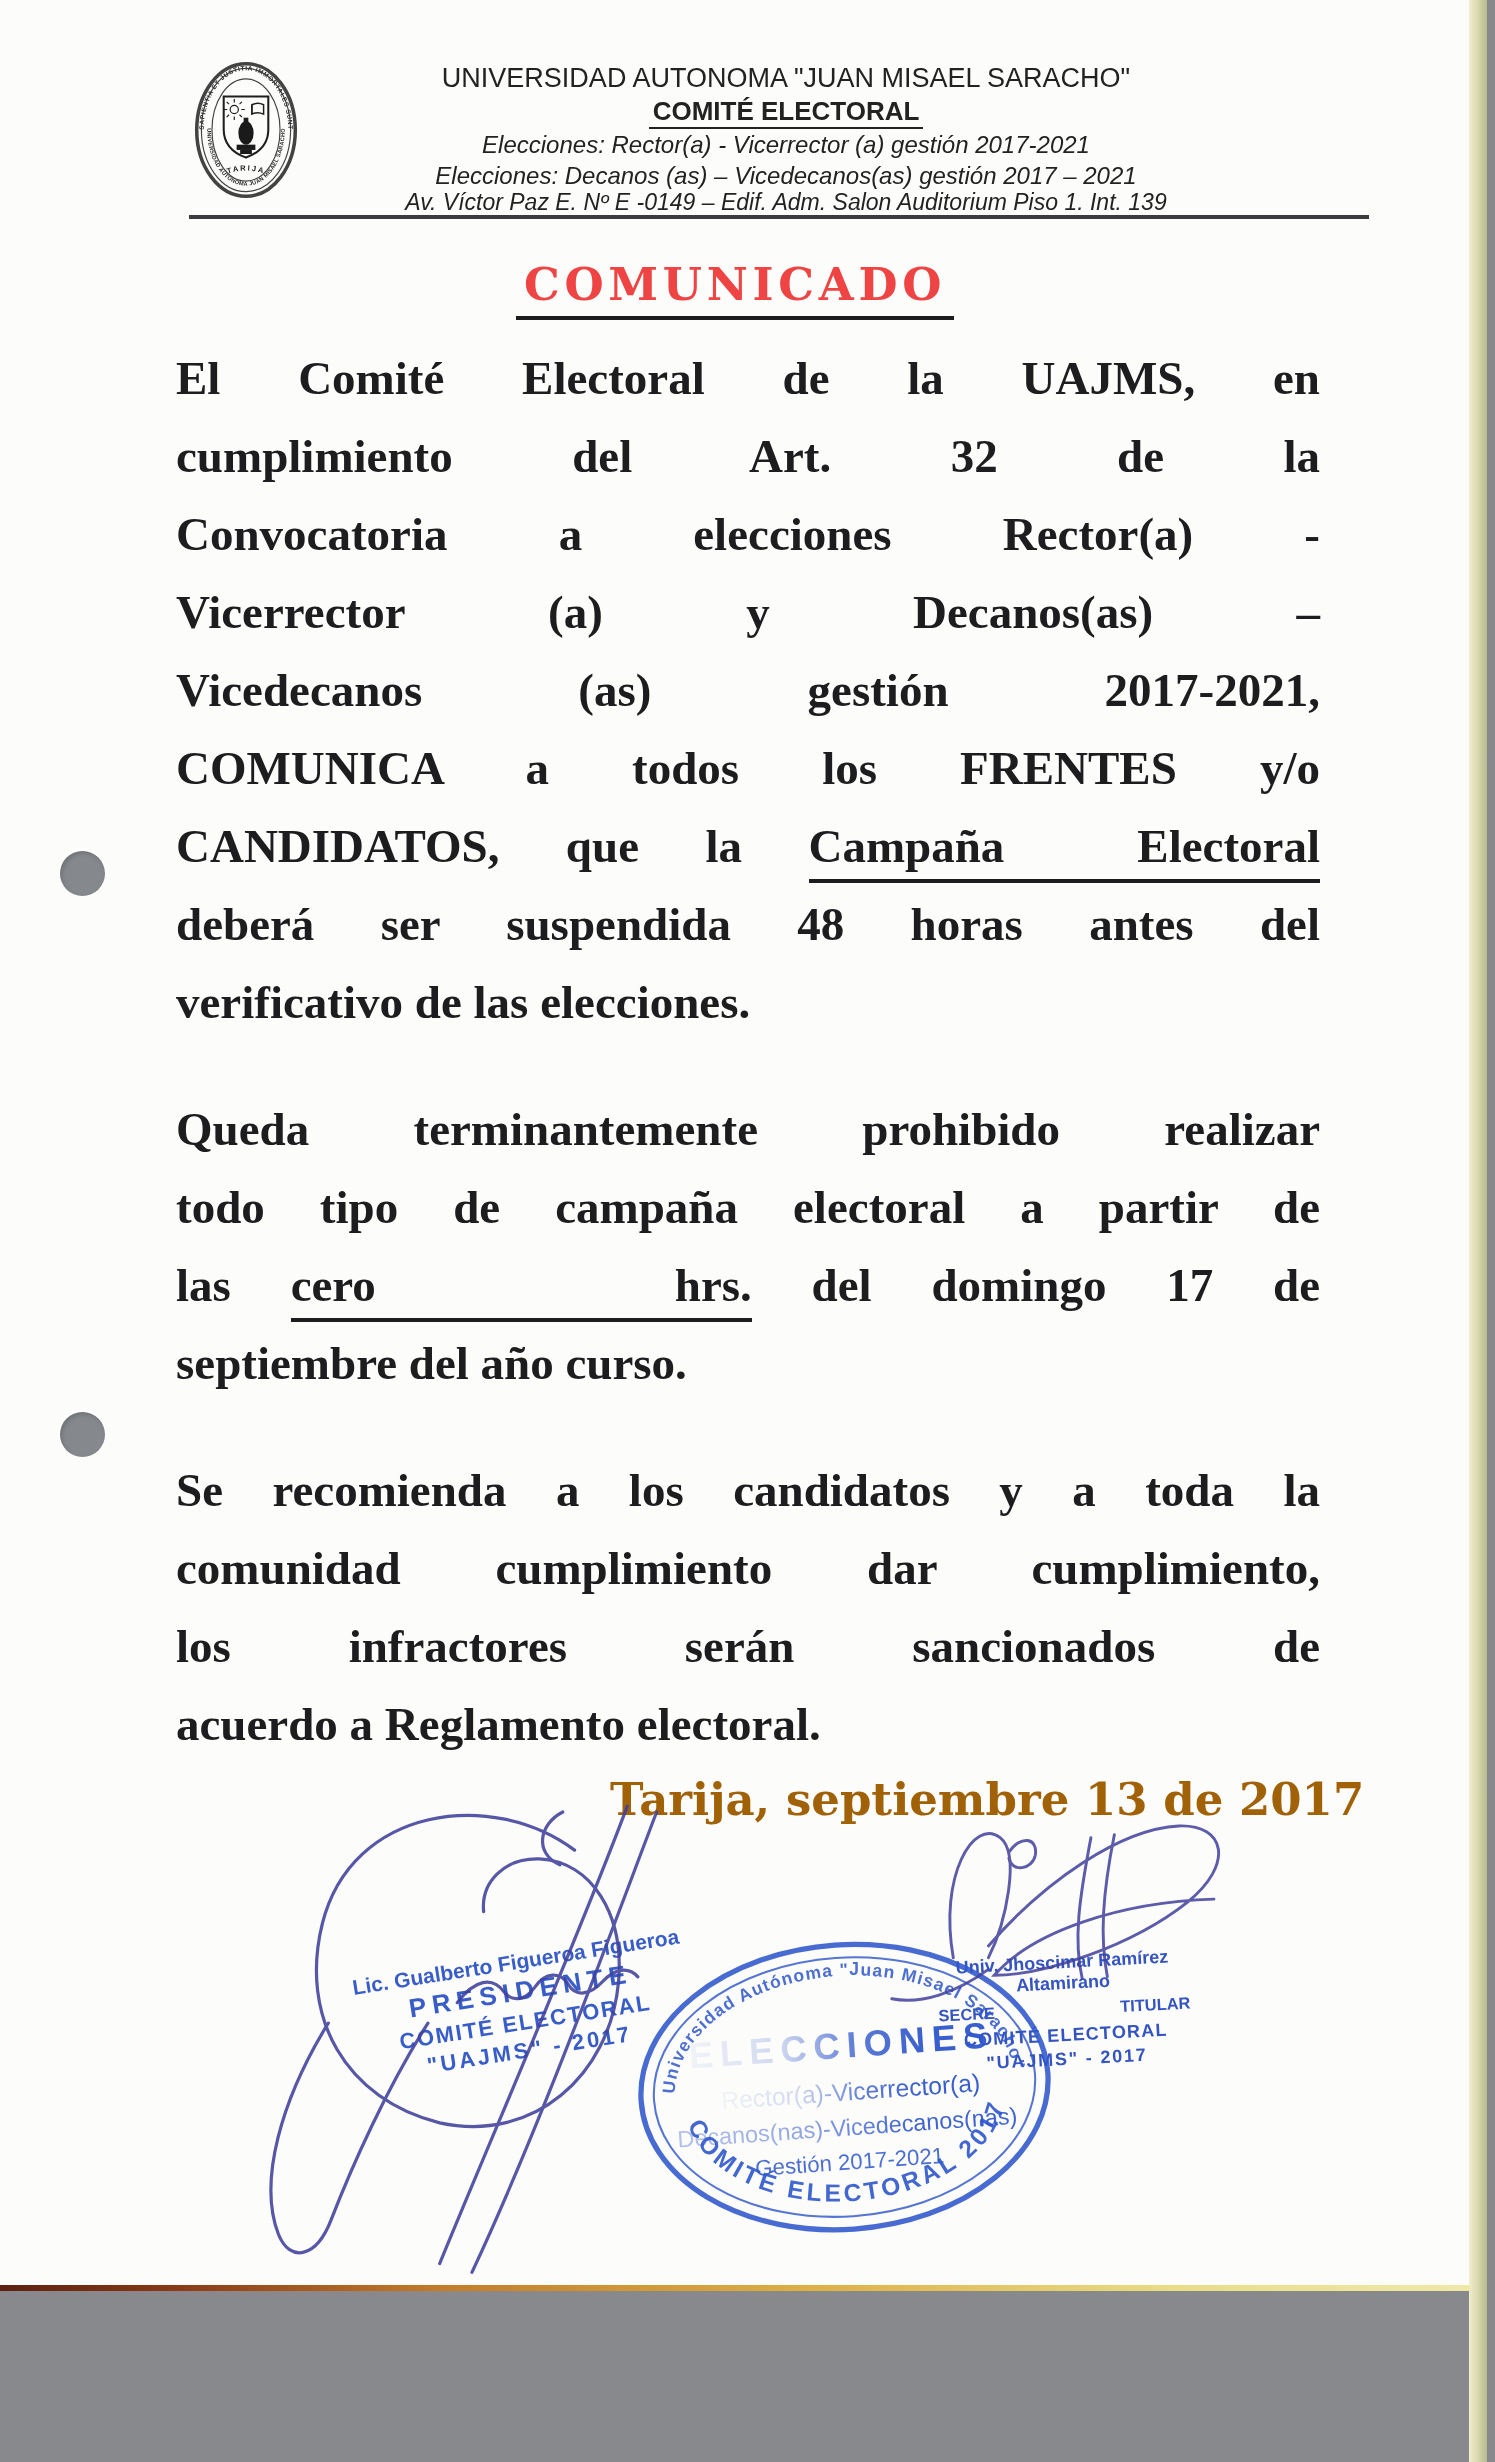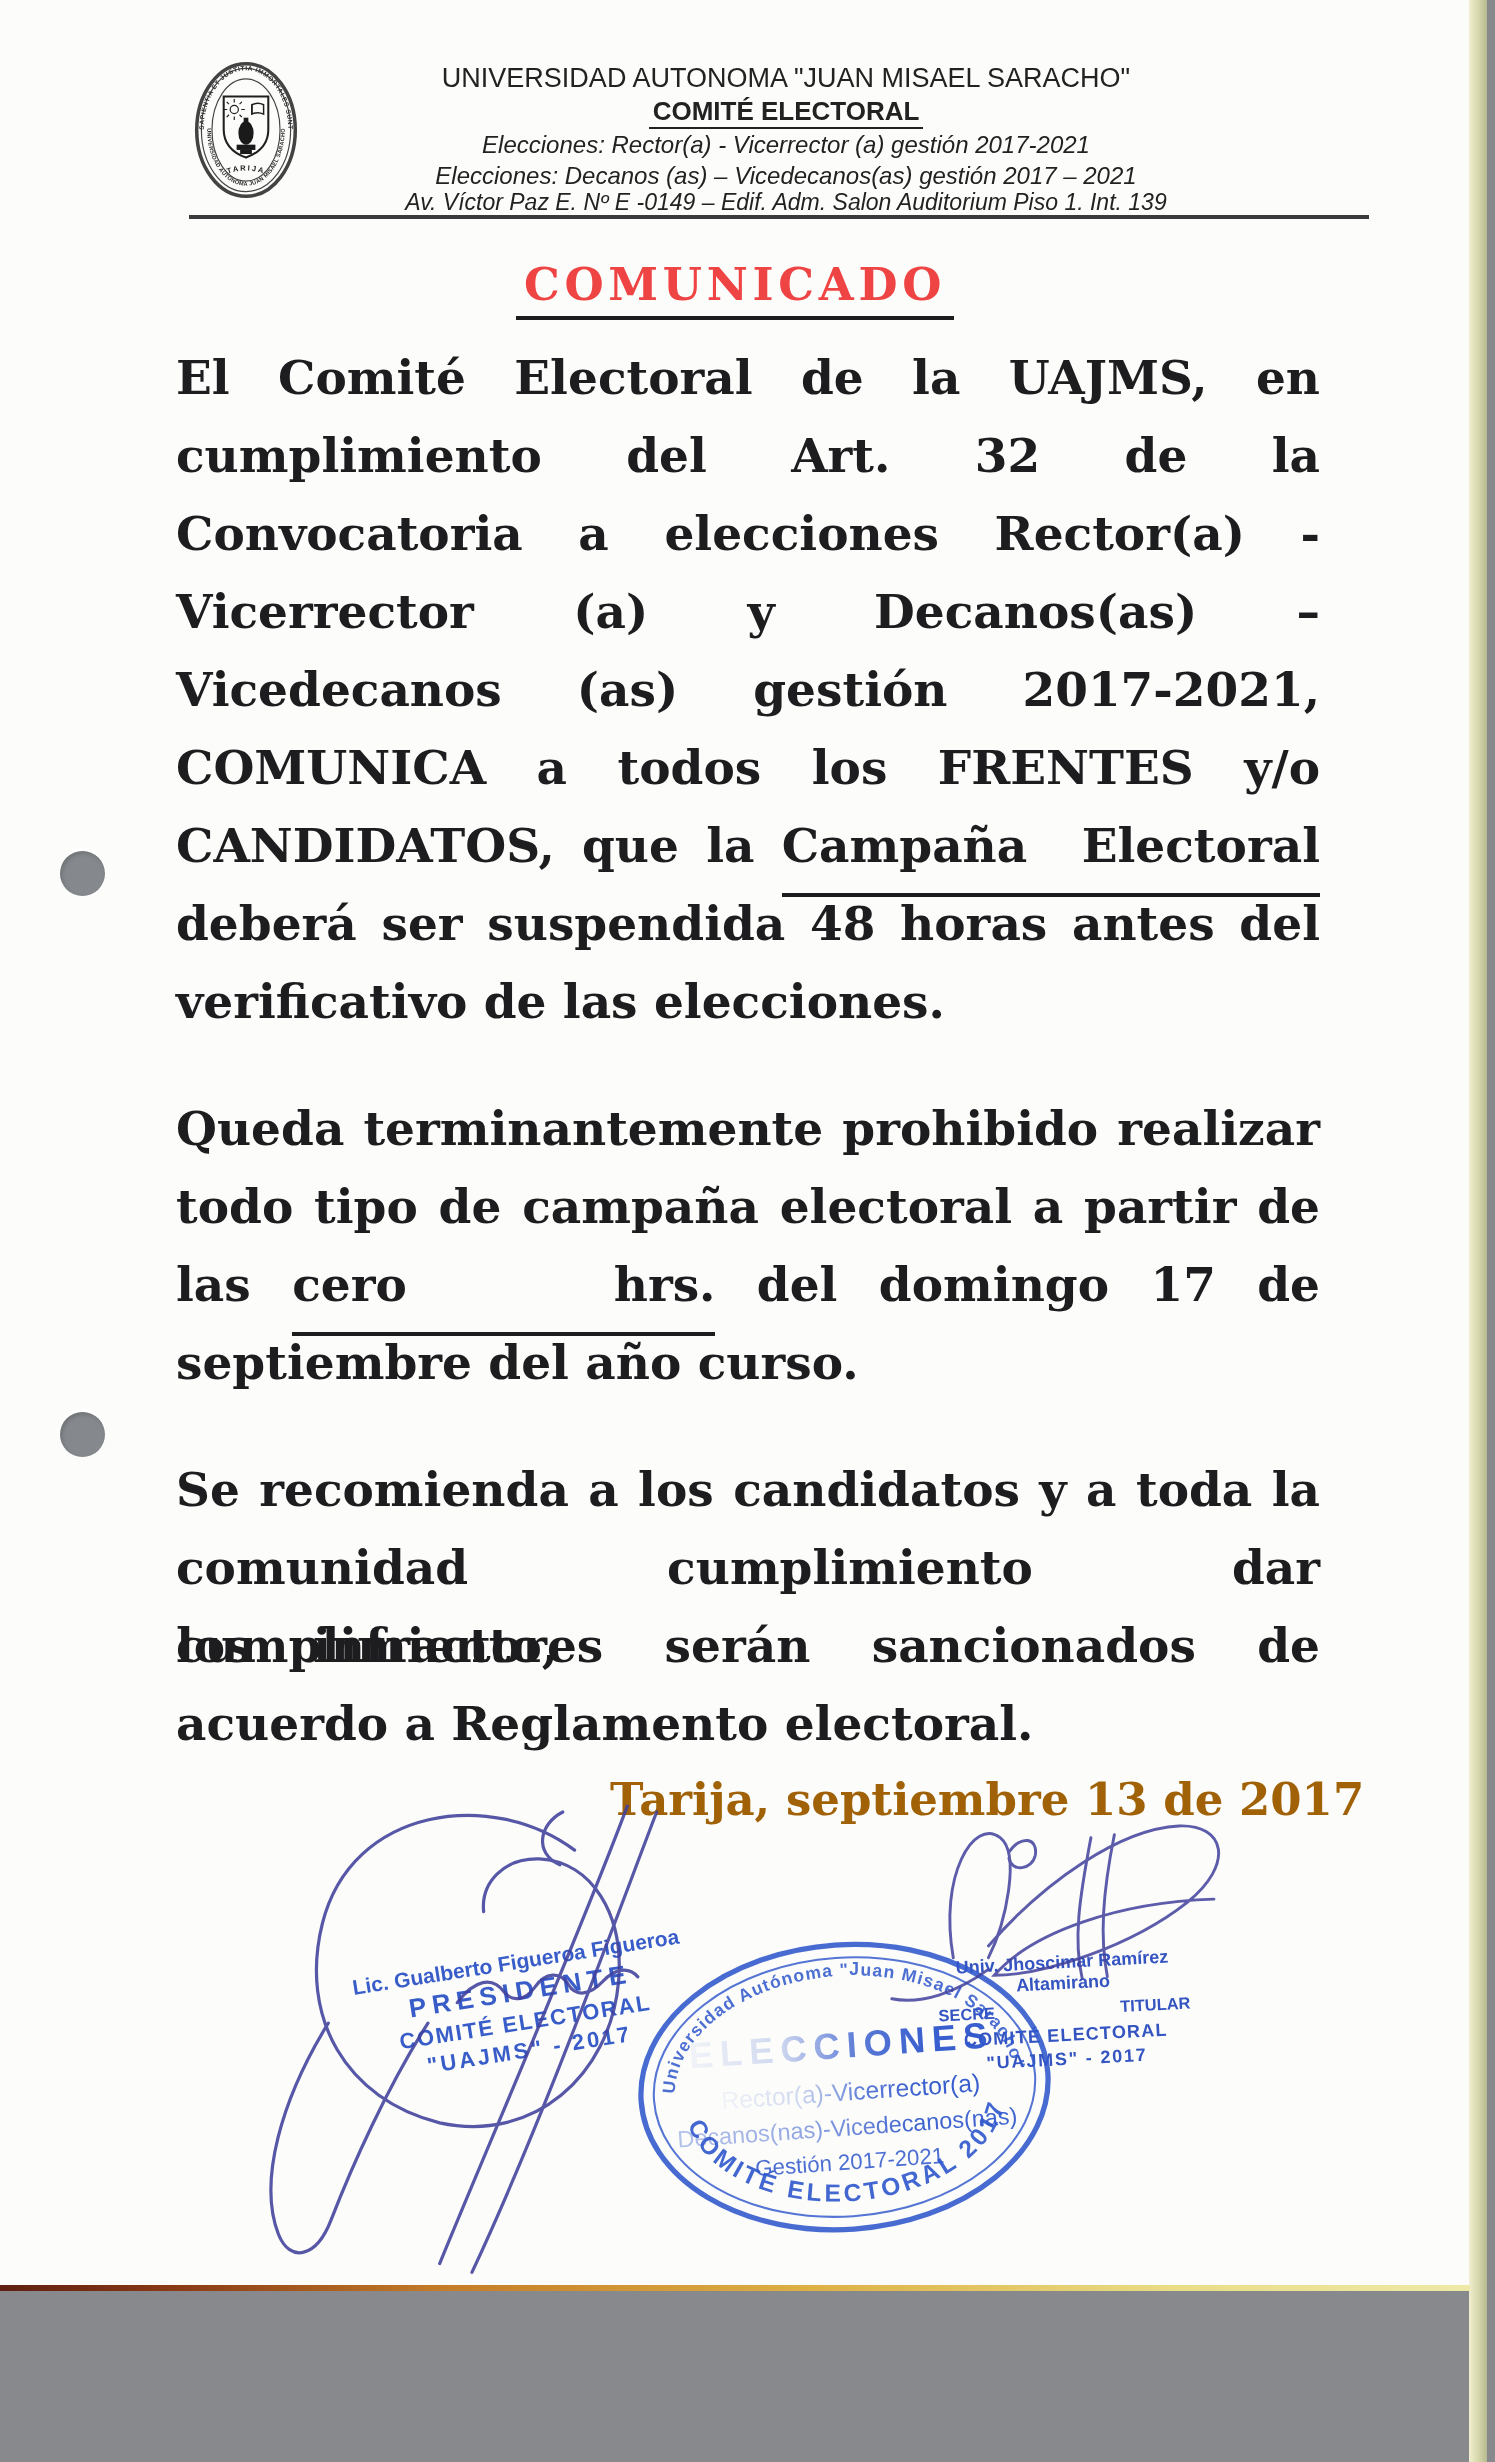--- a/index.html
+++ b/index.html
@@ -32,24 +32,24 @@
 
   
   .title-wrap{position:absolute;left:0;top:258px;width:1470px;text-align:center;}
   .title{font-size:45px;font-weight:bold;letter-spacing:4.7px;color:#ef4444;
     border-bottom:4.1px solid #1c1c1e;padding:0 8.2px 4.7px;}
 
   
   .body-text{position:absolute;left:176px;top:339px;width:1144px;color:#1d1d1f;
     font-weight:bold;font-size:47px;}
   .bline{text-align:justify;text-align-last:justify;text-justify:inter-word;
-    line-height:78px;height:78px;overflow:visible;}
+    line-height:78px;height:78px;overflow:visible;font-family:Liberation Serif, serif;}
   .bline.no-j{text-align:right;text-align-last:left;}
   .para + .para{margin-top:49px;}
-  .u{border-bottom:4.1px solid #1d1d1f;padding-bottom:20px;}
+  .u{border-bottom:4.1px solid #1d1d1f;padding-bottom:7px;}
 
   .dateline{position:absolute;left:610px;top:1773px;font-size:45px;font-weight:bold;color:#a16207;}
 
   
   .left-stamp{position:absolute;left:346px;top:1977px;width:340px;text-align:center;
     color:#2a52c6;opacity:.93;transform:rotate(-9deg);transform-origin:left top;
     font-family:"Liberation Sans",sans-serif;}
   .ls1{font-size:21px;font-weight:bold;}
   .ls2{font-size:26px;font-weight:bold;letter-spacing:5.9px;margin-top:2.3px;}
   .ls3{font-size:22px;font-weight:bold;letter-spacing:1.8px;margin-top:2.3px;}

